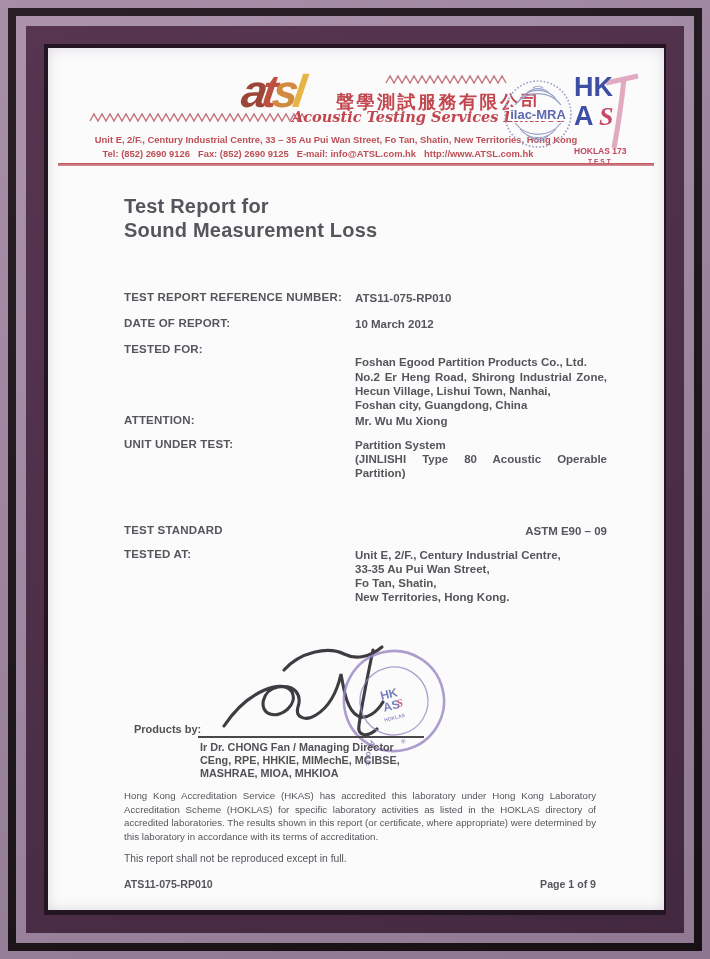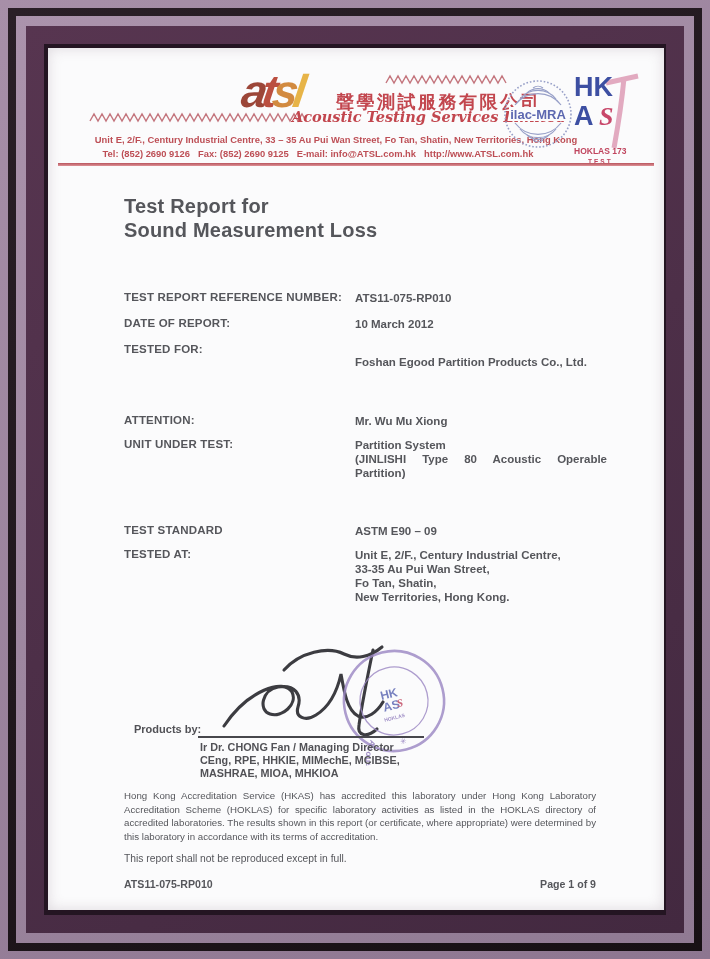--- a/index.html
+++ b/index.html
@@ -112,35 +112,40 @@
     <div class="flabel" style="top:269px;">DATE OF REPORT:</div>
     <div class="fval" style="top:269px;">
       <div>10 March 2012</div>
     </div>
 
     <div class="flabel" style="top:295px;">TESTED FOR:</div>
     <div class="fval" style="top:307px;">
       <div>Foshan Egood Partition Products Co., Ltd.</div>
     </div>
 
+    <div class="fval" style="top:322px;">
+      <div class="jline">No.2 Er Heng Road, Shirong Industrial Zone,</div>
+      <div>Hecun Village, Lishui Town, Nanhai,</div>
+      <div>Foshan city, Guangdong, China</div>
+    </div>
 
     <div class="flabel" style="top:366px;">ATTENTION:</div>
     <div class="fval" style="top:366px;">
       <div>Mr. Wu Mu Xiong</div>
     </div>
 
     <div class="flabel" style="top:390px;">UNIT UNDER TEST:</div>
     <div class="fval" style="top:390px;">
       <div>Partition System</div>
       <div class="jline">(JINLISHI Type 80 Acoustic Operable</div>
       <div>Partition)</div>
     </div>
 
     <div class="flabel" style="top:476px;">TEST STANDARD</div>
-    <div class="fval" style="top:476px;">
+    <div class="fval" style="top:476px;text-align:right;">
       <div>ASTM E90 – 09</div>
     </div>
 
     <div class="flabel" style="top:500px;">TESTED AT:</div>
     <div class="fval" style="top:500px;">
       <div>Unit E, 2/F., Century Industrial Centre,</div>
       <div>33-35 Au Pui Wan Street,</div>
       <div>Fo Tan, Shatin,</div>
       <div>New Territories, Hong Kong.</div>
     </div>

